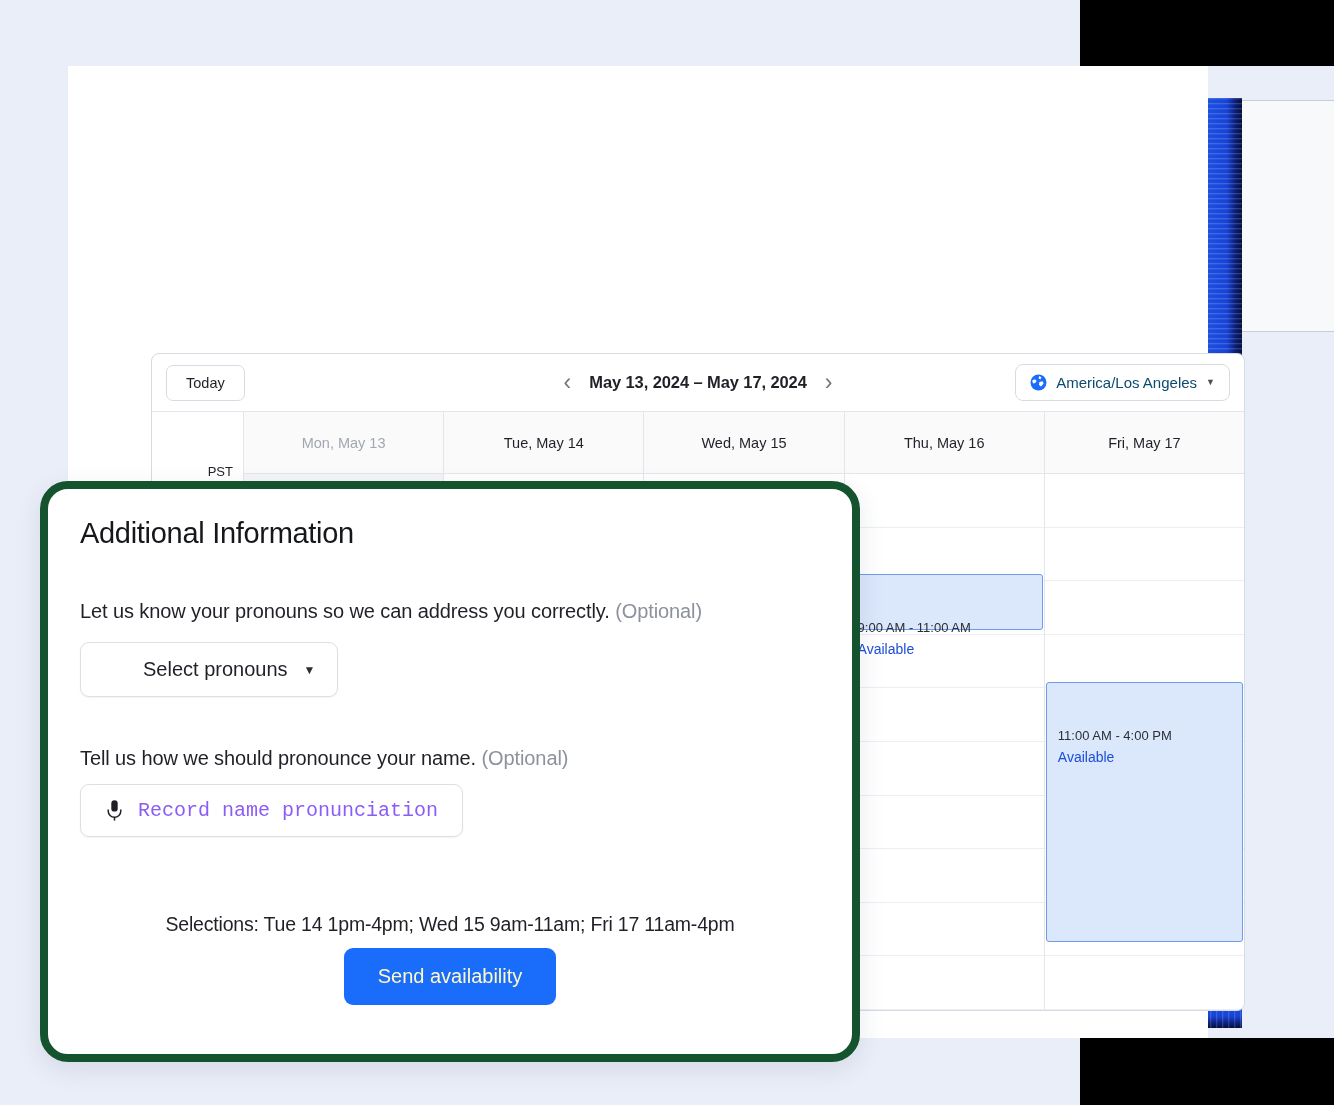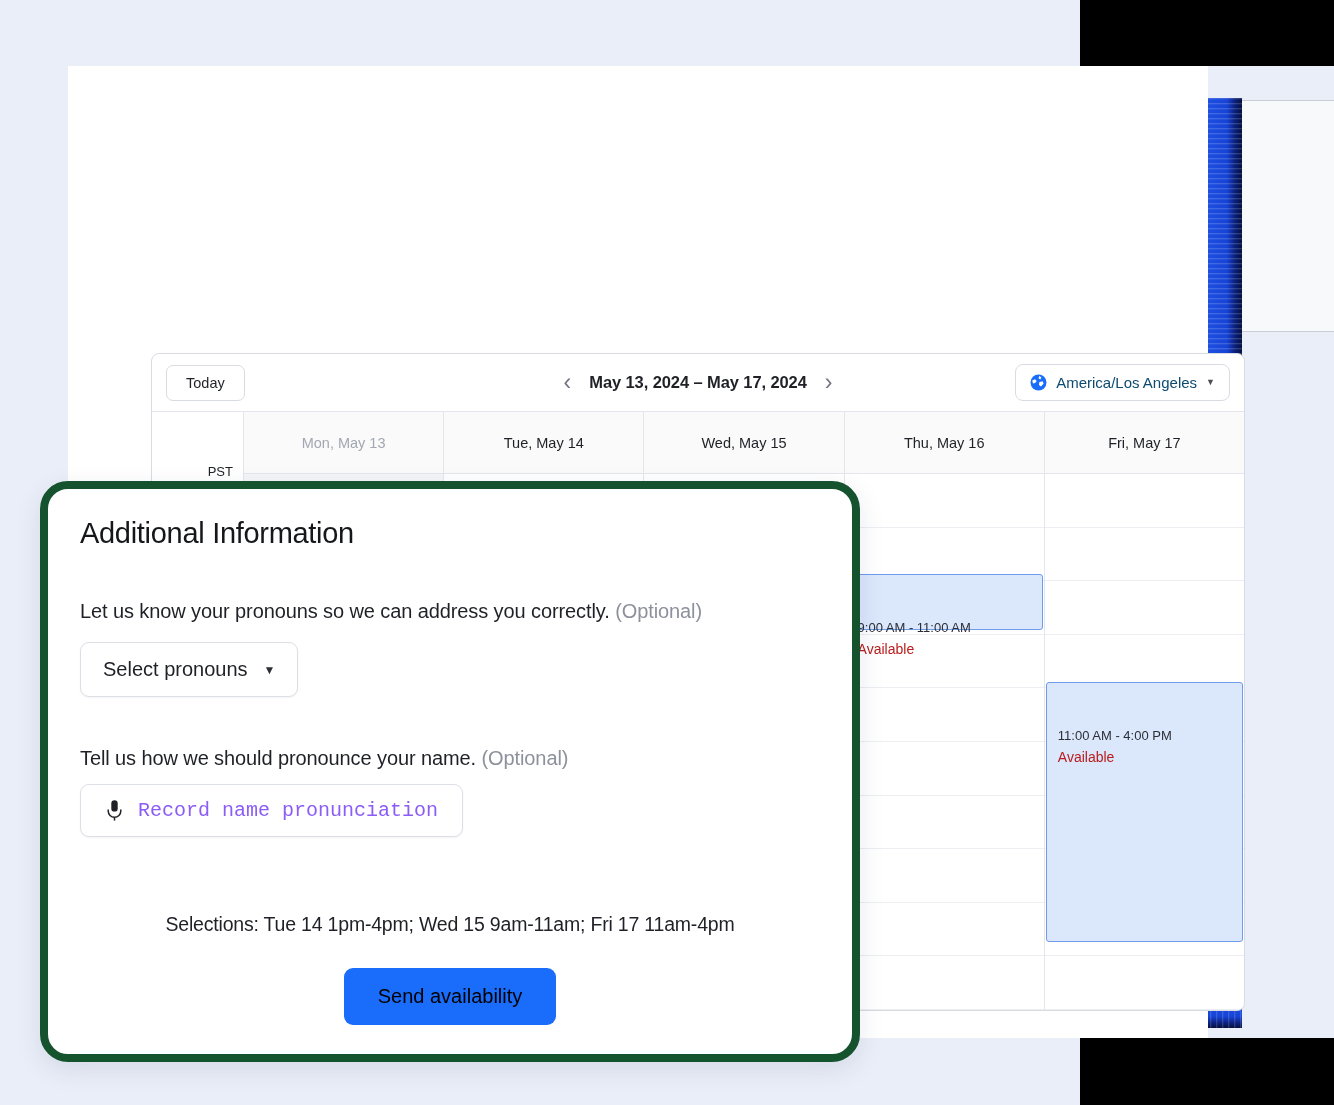--- a/index.html
+++ b/index.html
@@ -225,21 +225,21 @@
     left: 1px;
     right: 1px;
     background: #dbe7fb;
     border: 1px solid #6e9bec;
     border-radius: 3px;
     box-sizing: border-box;
     padding: 9px 11px;
     z-index: 3;
   }
   .event .evt-time { font-size: 13px; color: #2c2f36; line-height: 17px; margin-top: 35px; }
-  .event .evt-title { font-size: 14px; color: #b91c1c; line-height: 20px; margin-top: 3px; }
+  .event .evt-title { font-size: 14px; color: #1d4ed8; line-height: 20px; margin-top: 3px; }
 
   
   #modal {
     position: absolute;
     left: 40px;
     top: 481px;
     width: 820px;
     height: 581px;
     background: #ffffff;
     border: 8px solid #14532d;
@@ -267,21 +267,21 @@
     display: inline-flex;
     align-items: center;
     gap: 16px;
     border: 1px solid #dcdfe5;
     border-radius: 9px;
     background: #fff;
     padding: 15px 22px;
     cursor: pointer;
     box-shadow: 0 1px 2px rgba(16,24,40,0.05);
   }
-  #pronouns-select .sel-label { font-size: 20px; color: #1f2127; }
+  #pronouns-select .sel-label { font-size: 20px; color: #1f2127; margin-left: 40px; }
   #pronouns-select .caret { font-size: 12px; color: #2b2e35; }
   #record-button {
     margin-top: 14px;
     display: inline-flex;
     align-items: center;
     gap: 14px;
     border: 1px solid #dcdfe5;
     border-radius: 9px;
     background: #fff;
     padding: 14px 24px;
@@ -292,23 +292,23 @@
   .mic { width: 19px; height: 23px; display: block; }
   #selections-summary {
     margin-top: 76px;
     text-align: center;
     font-size: 19.5px;
     color: #1f2127;
     letter-spacing: -0.2px;
   }
   #send-availability {
     display: block;
-    margin: 32px auto 0;
+    margin: 12px auto 0;
     background: #1a6dfb;
-    color: #000000;
+    color: #fef9c3;
     border: none;
     border-radius: 9px;
     font-family: "Liberation Sans", sans-serif;
     font-size: 20px;
     padding: 17px 34px;
     cursor: pointer;
   }
 </style>
 </head>
 <body>

